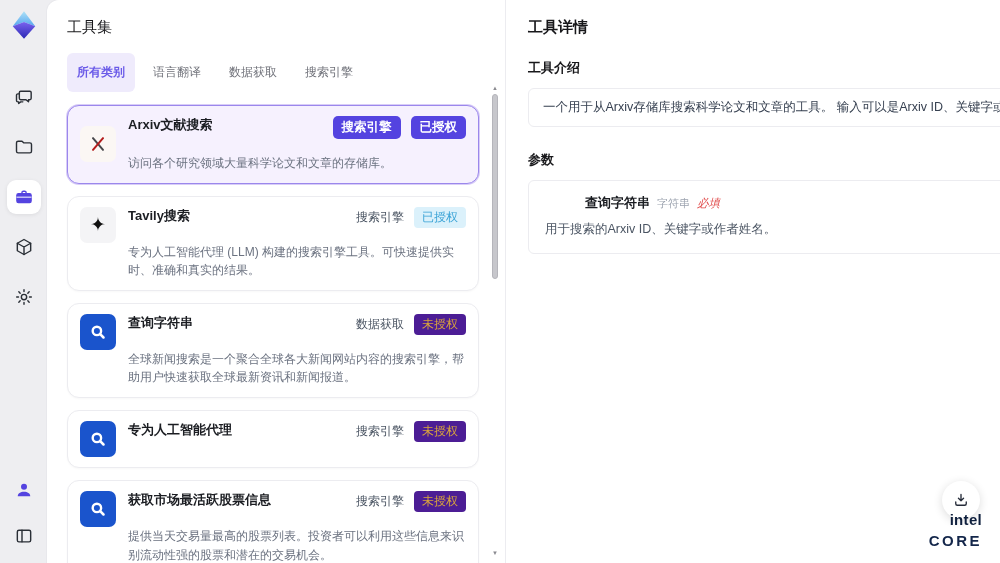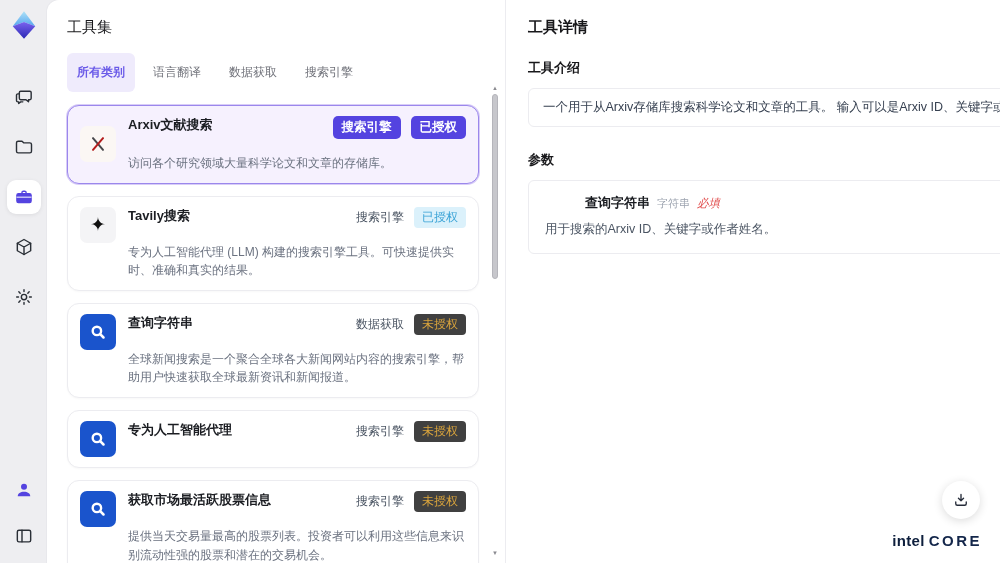--- a/index.html
+++ b/index.html
@@ -39,21 +39,21 @@
   .tool-icon.bluebox { background:#1a54cc; }
   .tool-icon .star { font-size:19px; color:#111; line-height:1; }
   .tool-main { flex:1; min-width:0; }
   .tool-toprow { display:flex; align-items:flex-start; }
   .tool-name { font-size:13px; font-weight:bold; color:#1b1d22; line-height:1.45; }
   .tool-desc { font-size:12px; color:#6b7280; line-height:1.55; margin-top:15px; }
   .tool-tags { display:flex; gap:10px; margin-left:auto; padding-left:10px; align-items:center; flex-shrink:0; }
   .tag-cat { font-size:12px; color:#4b5563; white-space:nowrap; }
   .badge { font-size:12px; padding:2px 8px; border-radius:4px; white-space:nowrap; }
   .badge.blue { background:#dbf1fb; color:#3aa3d6; }
-  .badge.yellow { background:#404040; color:#d9a43c; }
+  .badge.yellow { background:#4c1d95; color:#d9a43c; }
   .tool-card.selected .tag-cat,
   .tool-card.selected .badge { background:#5443e0; color:#fff; font-weight:bold; padding:3px 9px; border-radius:5px; font-size:12.5px; }
 
   
   .list-scrollbar { position:absolute; top:86px; bottom:6px; right:6px; width:8px; }
   .sb-arrow { position:absolute; left:0; width:8px; font-size:6px; color:#8a8a90; text-align:center; line-height:8px; }
   .sb-arrow.up { top:-2px; } .sb-arrow.down { bottom:0; }
   .sb-thumb { position:absolute; top:8px; left:1px; width:6px; height:185px; background:#c7c7cc; border-radius:3px; border:1px solid #b5b5bb; }
 
   
@@ -64,21 +64,21 @@
   .param-box { border:1px solid #ececf0; border-radius:6px; padding:13px 16px 15px; background:#fff; }
   .param-head { display:flex; align-items:baseline; gap:7px; }
   .param-name { font-size:13px; font-weight:bold; color:#1b1d22;margin-left:40px; }
   .param-type { font-size:11px; color:#9ca3af; }
   .param-required { font-size:11.5px; color:#e14d4d;font-style:italic; }
   .param-desc { font-size:12.5px; color:#4b5563; margin-top:9px; }
 
   
   .download-fab { position:absolute; right:20px; bottom:44px; width:38px; height:38px; border-radius:50%; background:#fff; box-shadow:0 2px 10px rgba(0,0,0,.14); display:flex; align-items:center; justify-content:center; cursor:pointer; }
   .download-fab svg { width:18px; height:18px; stroke:#262c3a; stroke-width:1.8; fill:none; stroke-linecap:round; stroke-linejoin:round; }
-  .intel-brand { position:absolute; right:18px; bottom:14px; display:flex; align-items:flex-end; gap:4px; color:#0e1f3d; }
+  .intel-brand { position:absolute; right:18px; bottom:14px; display:flex; align-items:flex-end; gap:4px; color:#0e1f3d;flex-direction:column; }
   .intel-word { font-size:15px; font-weight:bold; letter-spacing:.3px; }
   .intel-core { font-size:15px; letter-spacing:2.5px; font-weight:bold; color:#13264a; }
 </style>
 </head>
 <body>
 
 <div class="app">
 
   <aside class="rail">
     <div class="logo">

